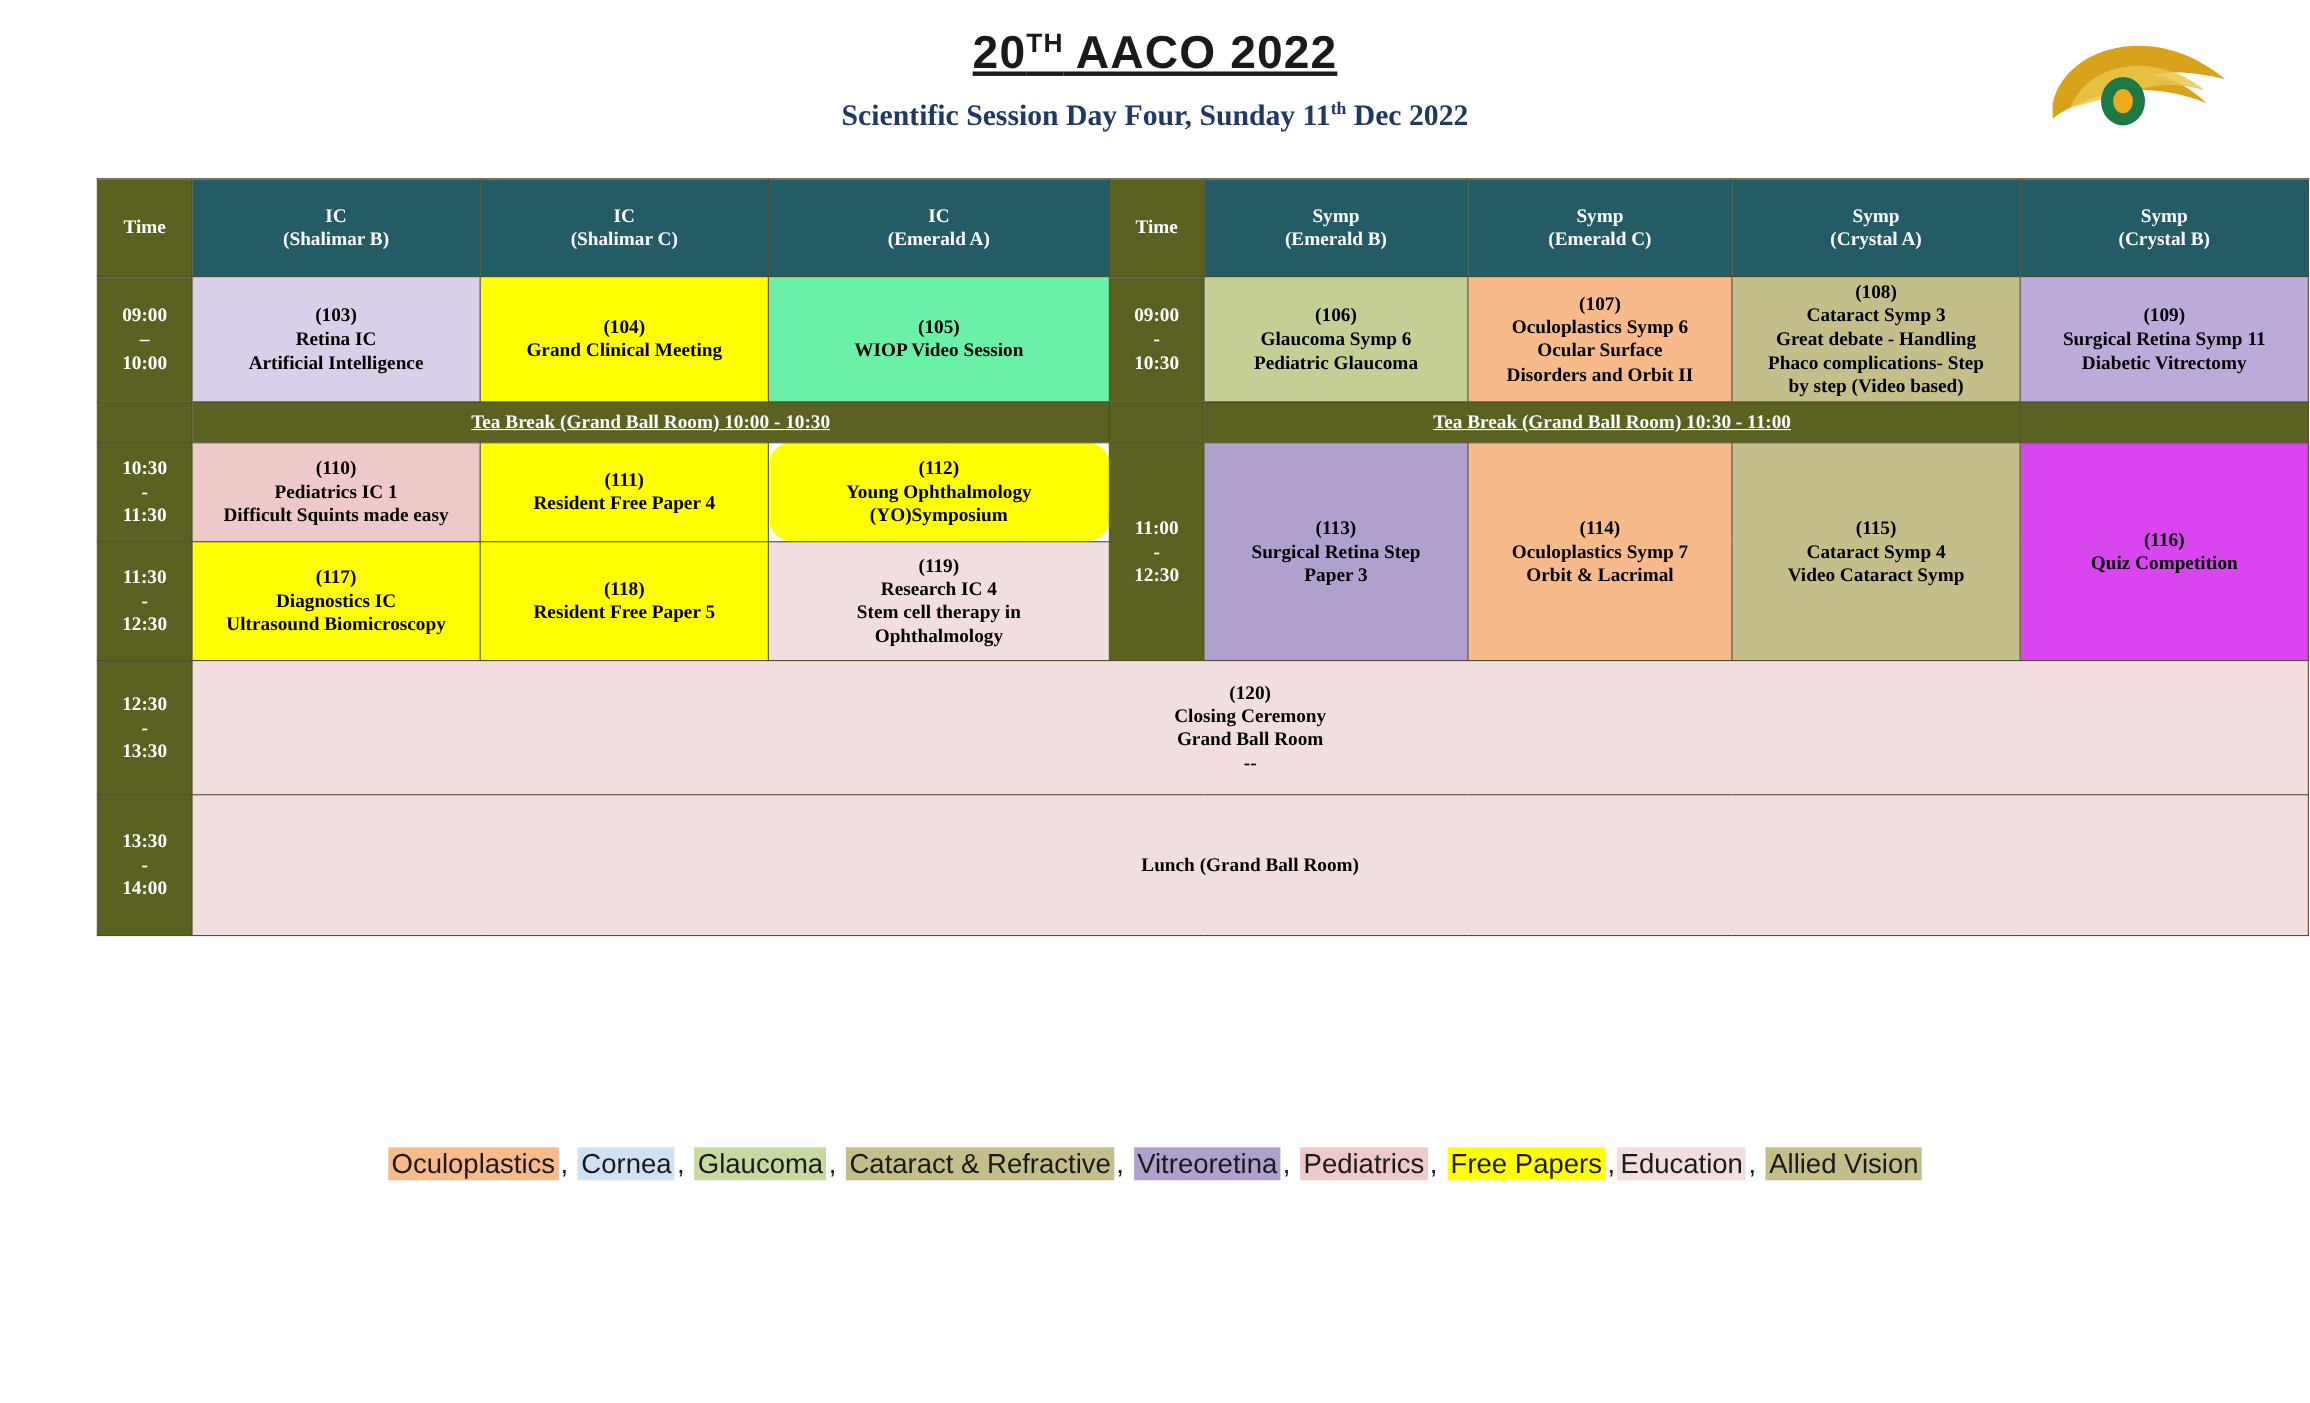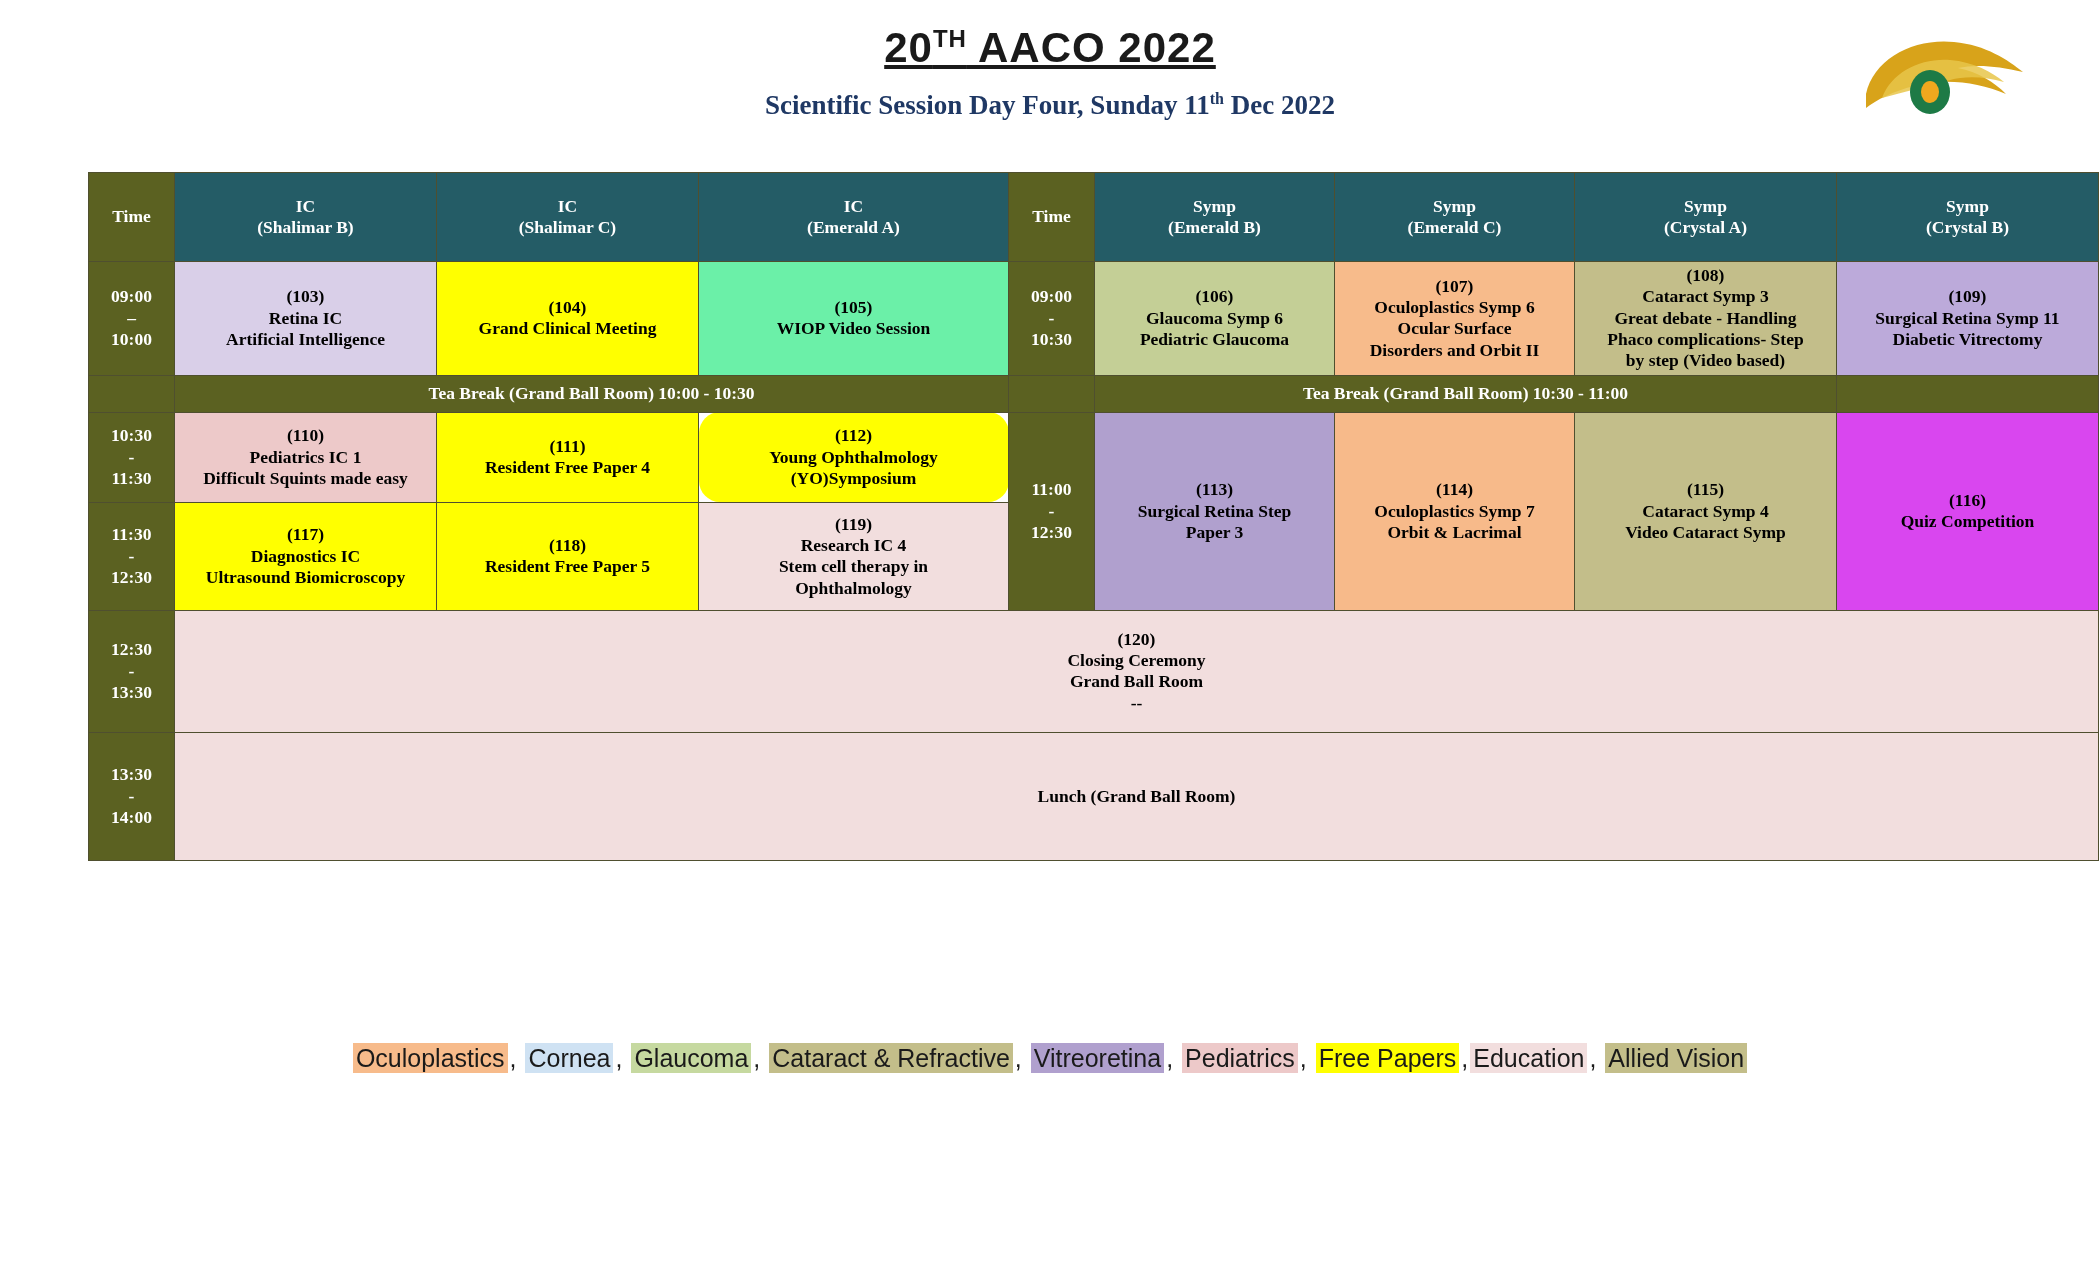--- a/index.html
+++ b/index.html
@@ -52,21 +52,21 @@
     position: absolute;
     right: 72px;
     top: 8px;
     width: 170px;
     height: 96px;
   }
   
   .sched-wrap {
     position: absolute;
     left: 88px;
-    top: 148px;
+    top: 138px;
     width: 1925px;
   }
   table.sched {
     border-collapse: collapse;
     table-layout: fixed;
     width: 1925px;
     font-family: "Liberation Serif", serif;
   }
   table.sched td, table.sched th {
     border: 1px solid #4f4f2f;
@@ -87,20 +87,21 @@
     background: #5b6121;
     color: #ffffff;
     font-size: 18px;
     width: 86px;
   }
   td.break {
     background: #5b6121;
     color: #ffffff;
     font-size: 18px;
     height: 30px;
+    text-decoration: underline;
   }
   .cell-lines div { white-space: normal; }
   
   col.c-time { width: 86px; }
   col.c-wide { width: 262px; }
   col.c-emerald { width: 310px; }
   col.c-sym { width: 240px; }
   col.c-crystal { width: 262px; }
 
   

